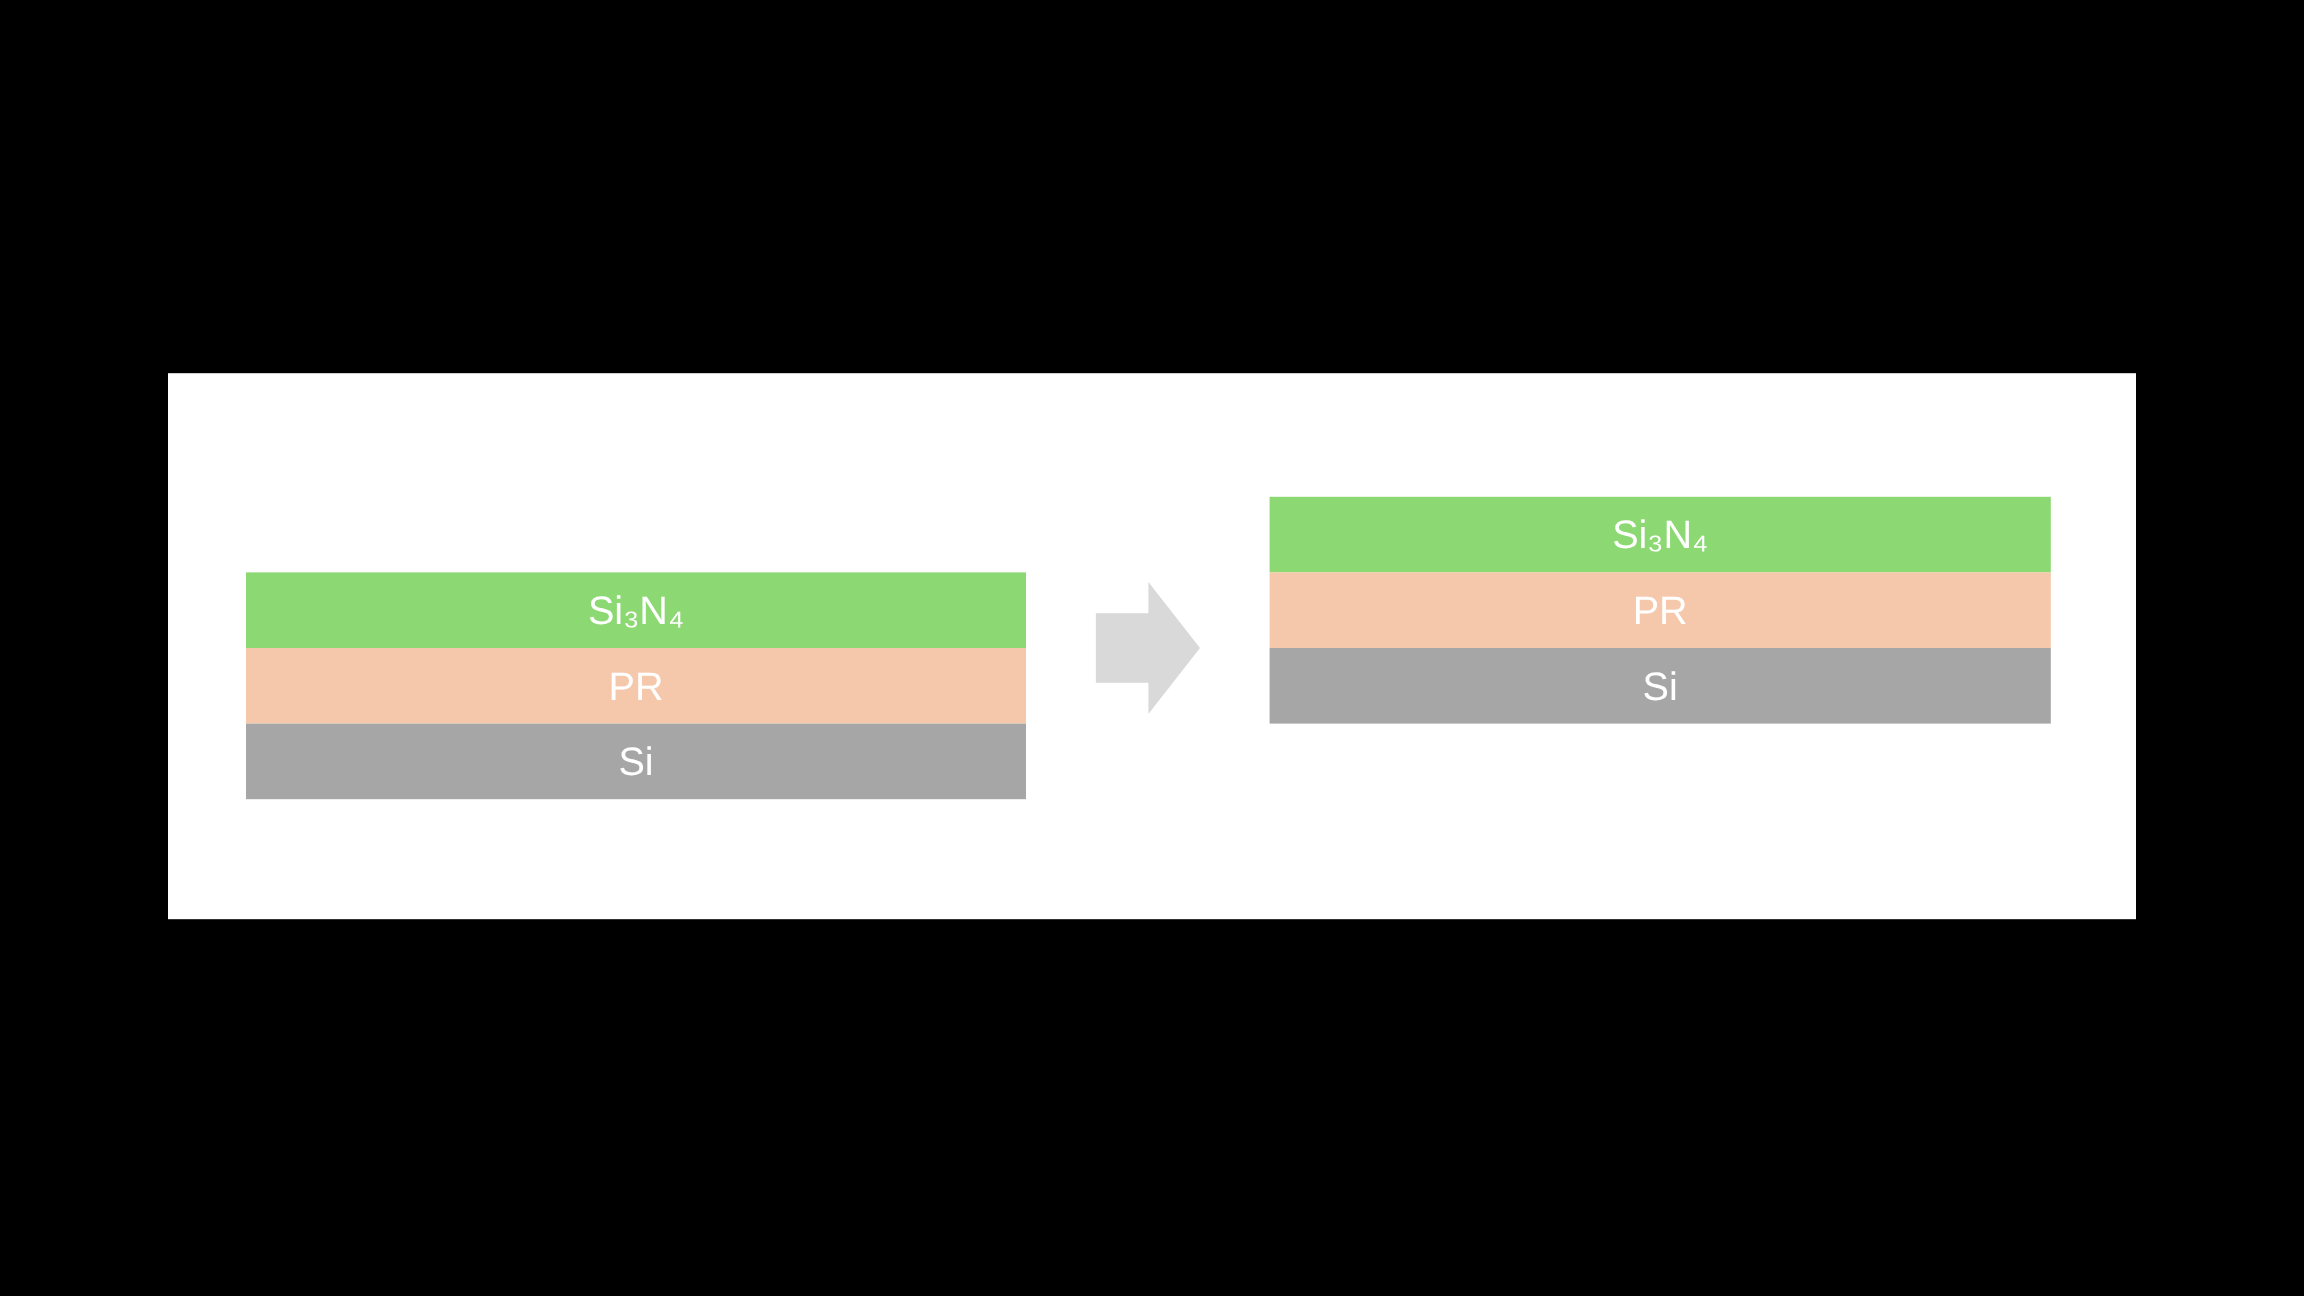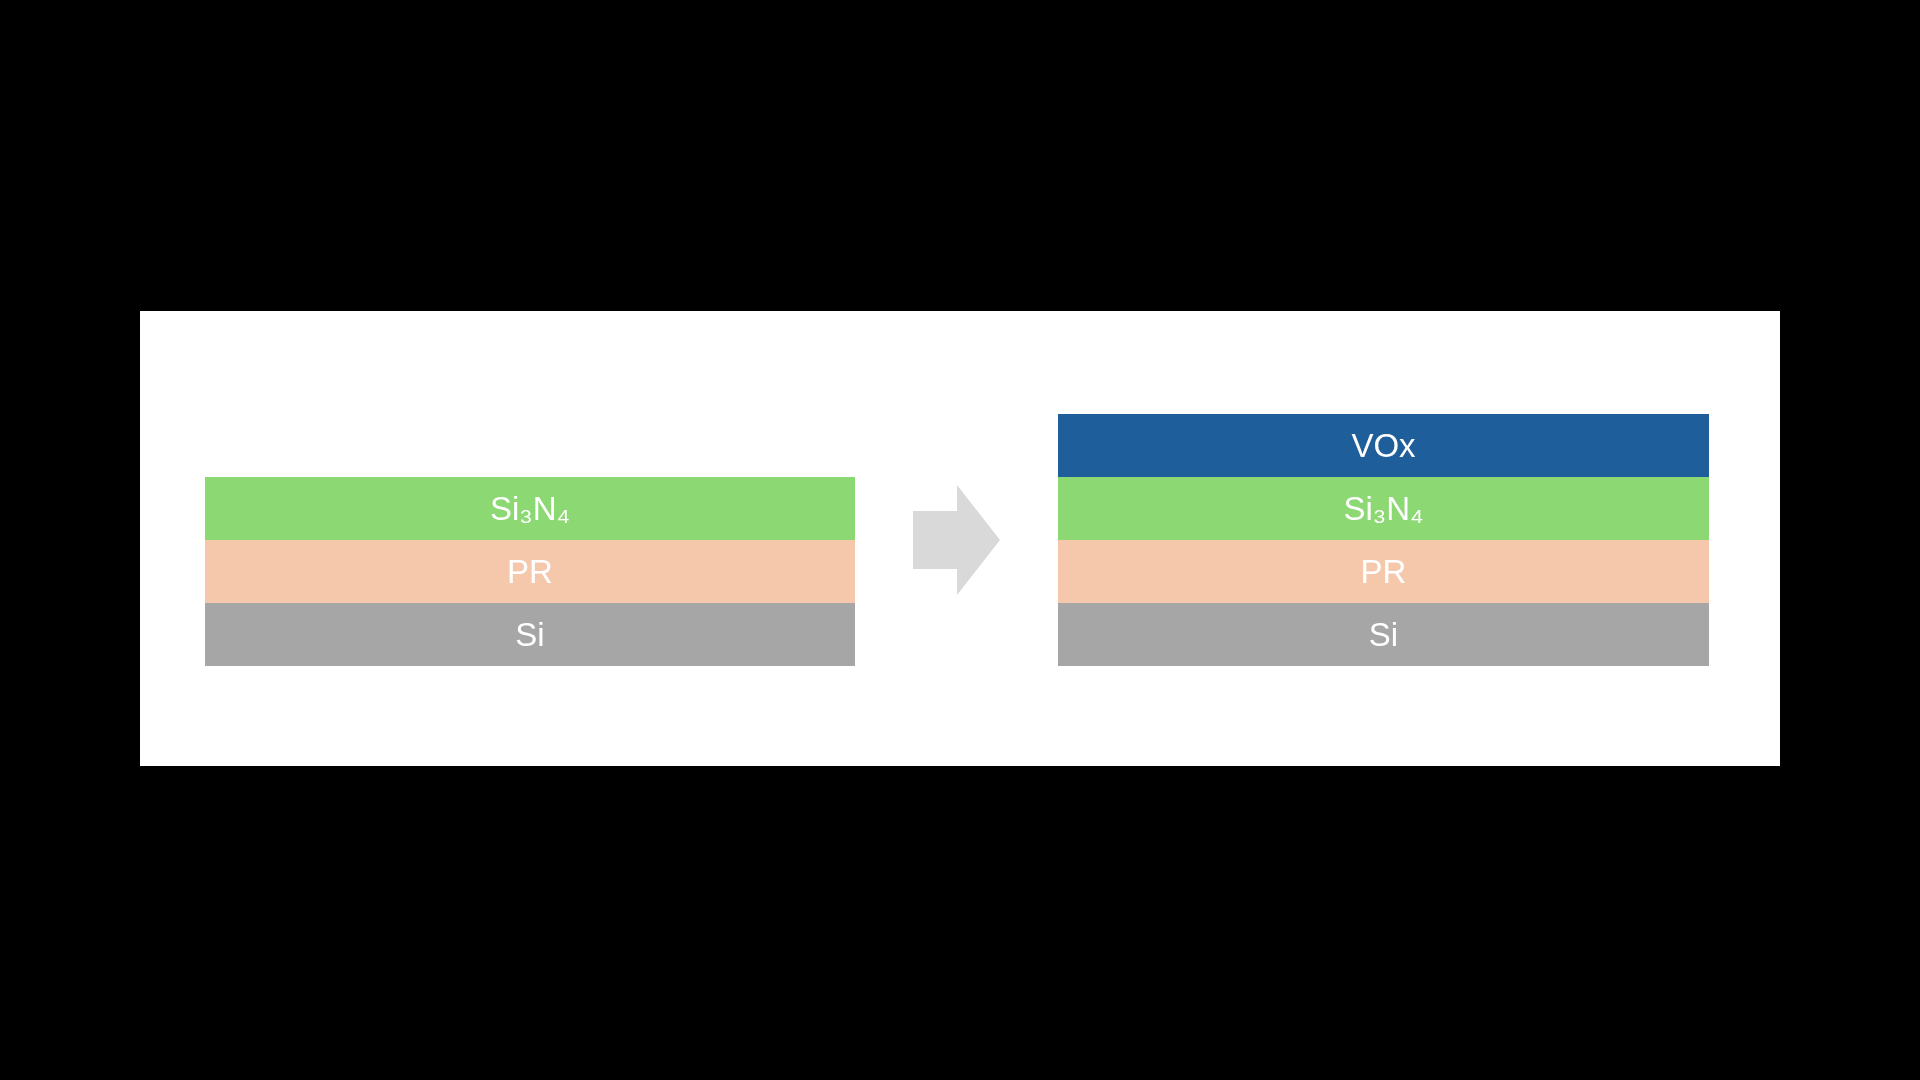--- a/index.html
+++ b/index.html
@@ -73,19 +73,18 @@
     <div class="layer" style="background-color: rgb(140, 216, 115);">Si₃N₄</div>
     <div class="layer" style="background-color: rgb(245, 200, 171);">PR</div>
     <div class="layer" style="background-color: rgb(166, 166, 166);">Si</div>
   </div>
 
   <svg class="arrow" viewBox="0 0 87 110" xmlns="http://www.w3.org/2000/svg">
     <polygon points="0,26 44,26 44,0 87,55 44,110 44,84 0,84" fill="#d9d9d9"></polygon>
   </svg>
 
   <div class="stack stack-after">
-    <div class="layer" style="background-color: rgb(30, 95, 155);">VOx</div>
     <div class="layer" style="background-color: rgb(140, 216, 115);">Si₃N₄</div>
     <div class="layer" style="background-color: rgb(245, 200, 171);">PR</div>
     <div class="layer" style="background-color: rgb(166, 166, 166);">Si</div>
   </div>
 
 </div>
 
 </body></html>

